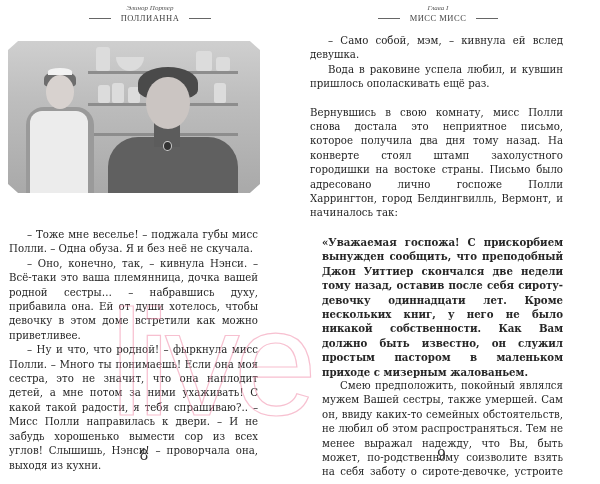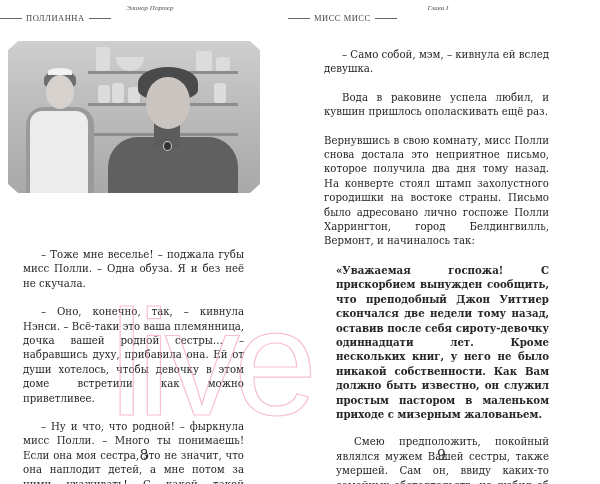--- a/index.html
+++ b/index.html
@@ -4,43 +4,43 @@
   <style>
     html, body { margin: 0; padding: 0; background: #ffffff; }
     body { width: 600px; height: 484px; position: relative; overflow: hidden;
            font-family: "DejaVu Serif", "Liberation Serif", serif; color: #2a2a2a; }
     .page { position: absolute; top: 0; height: 416px; }
     .page.left { left: 0; width: 300px; }
     .page.right { left: 288px; width: 300px; }
 
     .running-head { position: absolute; top: 4px; left: 0; right: 0; text-align: center; }
     .rh-top { font-family: "Liberation Serif", serif; font-style: italic; font-size: 7px; color: #555; line-height: 8px; }
-    .rh-bottom { font-family: "Liberation Serif", serif; font-size: 8.5px; letter-spacing: 0.5px; color: #444; line-height: 11px; margin-top: 1px; display: flex; justify-content: flex-start; align-items: center; gap: 4px; }
+    .rh-bottom { font-family: "Liberation Serif", serif; font-size: 8.5px; letter-spacing: 0.5px; color: #444; line-height: 11px; margin-top: 1px; display: flex; justify-content: center; align-items: center; gap: 10px; }
     .rh-dash { display: inline-block; width: 22px; height: 0; border-top: 1px solid #666; }
 
     .illustration { position: absolute; left: 8px; top: 41px; width: 252px; height: 152px;
       background: linear-gradient(180deg, #cfcfcf 0%, #bdbdbd 40%, #a9a9a9 100%);
       clip-path: polygon(4% 0, 96% 0, 100% 6%, 100% 94%, 96% 100%, 4% 100%, 0 94%, 0 6%); overflow: hidden; }
     .ill-shelf { position: absolute; left: 80px; width: 150px; height: 3px; background: #8d8d8d; }
     .ill-jar { position: absolute; background: #dcdcdc; border-radius: 3px 3px 2px 2px; }
     .ill-maid-apron { position: absolute; left: 22px; top: 70px; width: 58px; height: 82px; background: #ececec; border-radius: 12px 12px 0 0; }
     .ill-maid-body { position: absolute; left: 18px; top: 66px; width: 68px; height: 86px; background: #9a9a9a; border-radius: 18px 18px 0 0; }
     .ill-maid-head { position: absolute; left: 38px; top: 34px; width: 28px; height: 34px; background: #d8d2cf; border-radius: 50%; }
     .ill-maid-hair { position: absolute; left: 36px; top: 30px; width: 32px; height: 16px; background: #6d6d6d; border-radius: 50% 50% 20% 20%; }
     .ill-maid-cap { position: absolute; left: 40px; top: 27px; width: 24px; height: 7px; background: #f2f2f2; border-radius: 50% 50% 0 0; }
     .ill-lady-body { position: absolute; left: 100px; top: 96px; width: 130px; height: 60px; background: #606060; border-radius: 30px 30px 0 0; }
     .ill-lady-neck { position: absolute; left: 146px; top: 76px; width: 26px; height: 30px; background: #5c5c5c; }
     .ill-lady-head { position: absolute; left: 138px; top: 36px; width: 44px; height: 52px; background: #cbc5c2; border-radius: 48% 48% 50% 50%; }
     .ill-lady-hair { position: absolute; left: 130px; top: 26px; width: 60px; height: 32px; background: #4a4a4a; border-radius: 50% 50% 30% 30%; }
     .ill-brooch { position: absolute; left: 155px; top: 100px; width: 7px; height: 8px; background: #333; border-radius: 50%; border: 1px solid #ccc; }
 
     .text { position: absolute; font-size: 10.2px; line-height: 14.4px; text-align: justify; hyphens: manual; color: #262626; }
-    .left .text { left: 9px; width: 249px; top: 234px; }
+    .left .text { left: 9px; width: 249px; top: 228px; }
     .right .text { left: 22px; width: 253px; top: 34px; }
-    .text p { margin: 14px; text-indent: 18px; }
+    .text p { margin: 0; text-indent: 18px; }
     .text p.noindent { text-indent: 0; }
     .text p.gap-before { margin-top: 14px; }
     .quote { padding-left: 12px; }
     .quote p.noindent { text-indent: 0; font-weight: bold; }
 
     .folio { position: absolute; top: 447px; left: 0; right: 0; text-align: center; font-size: 14px; color: #333; font-family: "DejaVu Serif", serif; }
     .left .folio { left: -12px; }
     .right .folio { left: 14px; right: 0; text-align: left; padding-left: 135px; }
 
     .watermark { position: absolute; left: 110px; top: 288px; font-family: "Liberation Sans", sans-serif; font-weight: normal; font-size: 150px; line-height: 150px; color: transparent; -webkit-text-stroke: 1.2px rgba(240,140,170,0.55); letter-spacing: -6px; pointer-events: none; }

